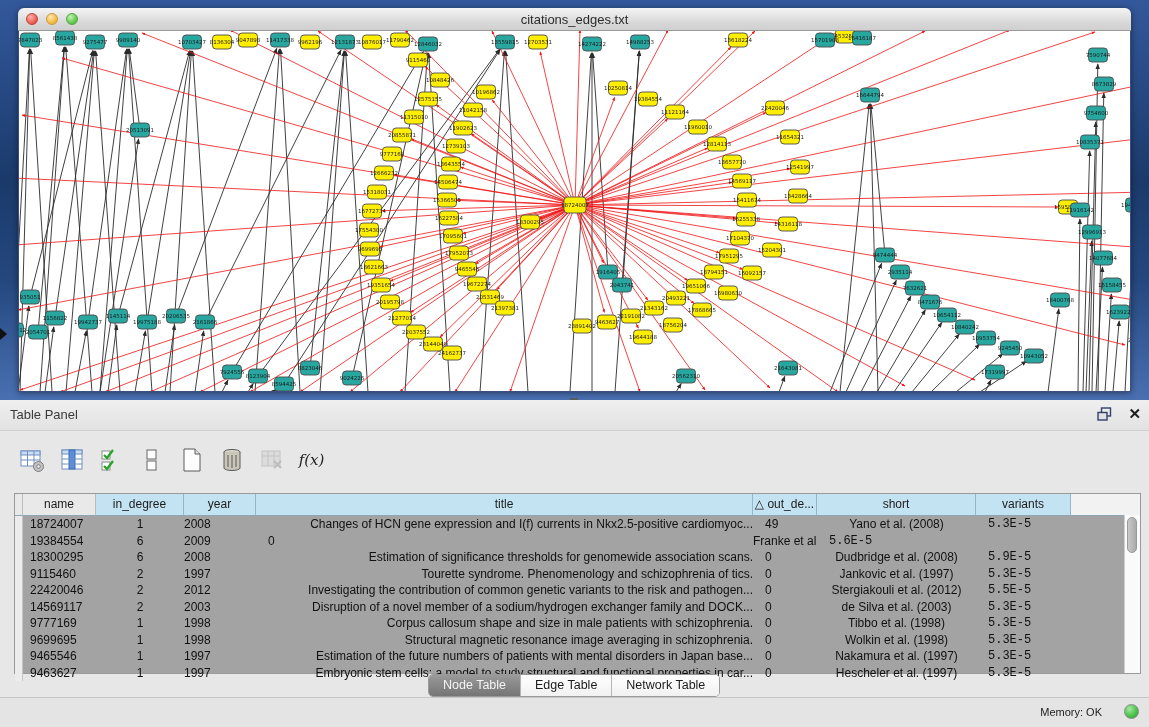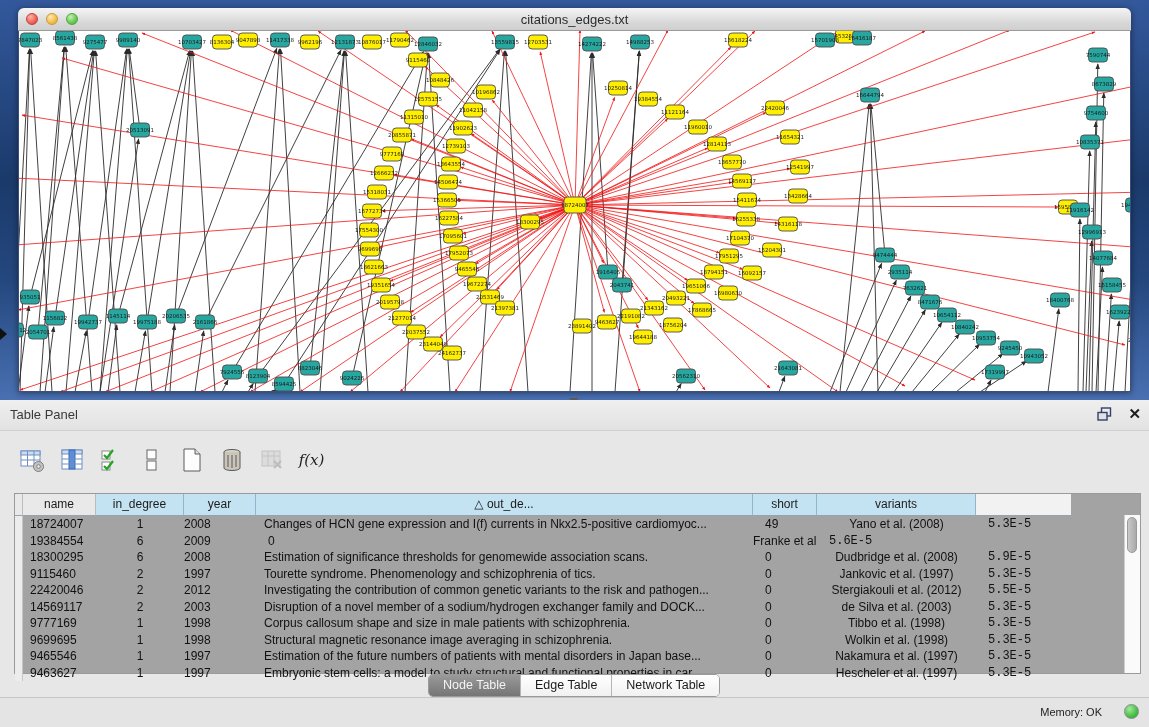--- a/index.html
+++ b/index.html
@@ -50,21 +50,21 @@
     overflow:hidden;white-space:nowrap;}
   .th.gutter,.th.c0{background:#e9e9e9;border-right:1px solid #bcbcbc;}
   .th.filler{background:#f2f2f2;border-right:none;}
   .tbody{position:relative;}
   .tr{height:16.5px;}
   .td{font-size:12px;color:#111;line-height:16.5px;white-space:nowrap;overflow:hidden;}
   .td.gutter{background:#ececec;border-right:1px solid #c6c6c6;}
   .td.c0{padding-left:7px;}
   .td.c1{text-align:center;}
   .td.c2{}
-  .td.c3{padding-left:8px;}
+  .td.c3{padding-left:8px;text-align:right;}
   .td.c4{padding-left:12px;}
   .td.c5{text-align:center;}
   .td.c6{padding-left:12px;font-family:Liberation Mono, monospace;}
   .vscroll{position:absolute;right:0;top:21px;bottom:0;width:15px;background:#fafafa;border-left:1px solid #cfcfcf;}
   .vthumb{position:absolute;left:2px;top:2px;width:10px;height:36px;border-radius:5px;
     background:linear-gradient(90deg,#c9c9c9,#a9a9a9);border:1px solid #9a9a9a;box-sizing:border-box;}
 
   .seg-control{position:absolute;left:428px;top:674px;height:21px;display:flex;
     border:1px solid #9a9a9a;border-radius:5px;overflow:hidden;background:#fff;}
   .seg{font-size:12.5px;line-height:21px;padding:0 14px;color:#1c1c1c;background:linear-gradient(180deg,#ffffff,#f1f1f1);
@@ -847,20 +847,21 @@
         <span class="fx-label">f(x)</span>
       </div>
     </div>
 
     <div class="table-box" style="top:85px;">
       <div class="grid-row">
           <div class="th gutter"></div>
           <div class="th c0">name</div>
           <div class="th c1">in_degree</div>
           <div class="th c2">year</div>
+          <div class="th c3">title</div>
           <div class="th c4">△ out_de...</div>
           <div class="th c5">short</div>
           <div class="th c6">variants</div>
           <div class="th filler"></div>
         </div>
       <div class="tbody">
           <div class="grid-row tr">
             <div class="td gutter"></div>
             <div class="td c0">18724007</div>
             <div class="td c1">1</div>

